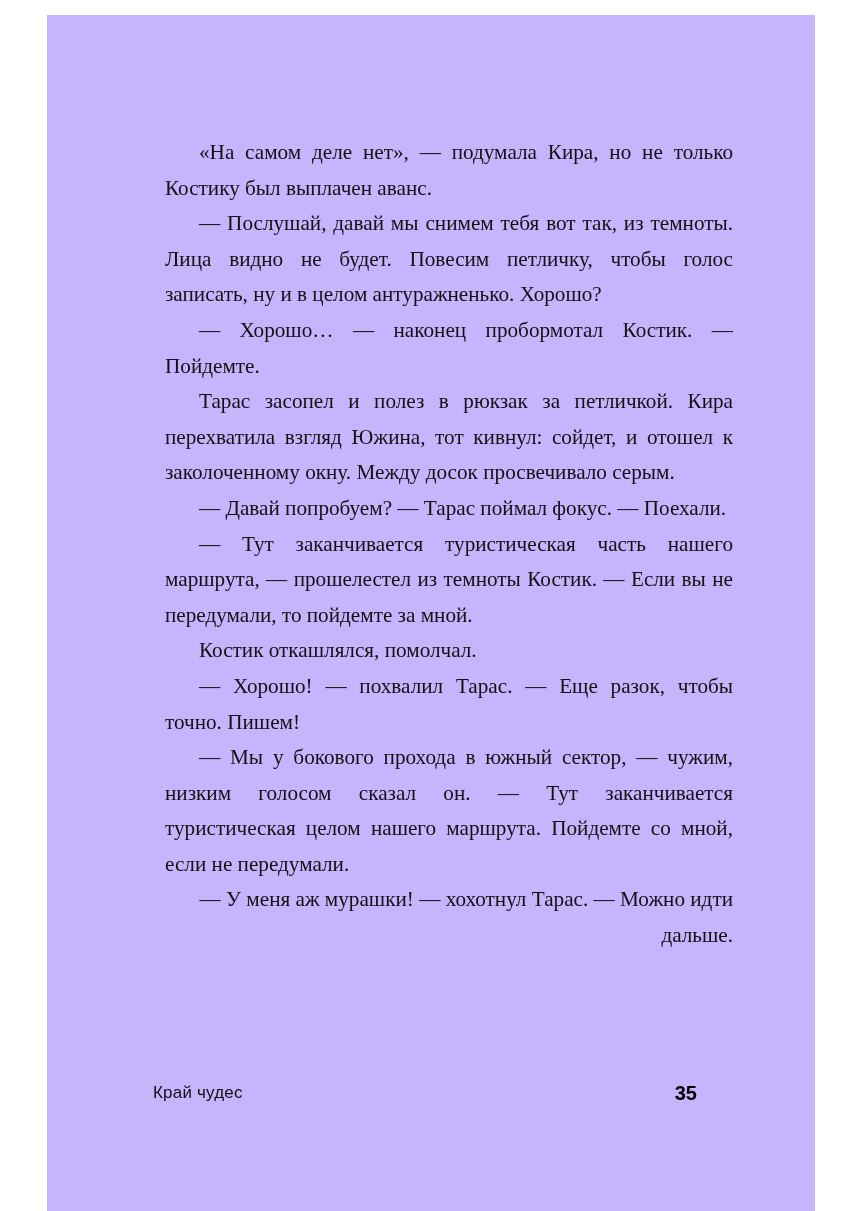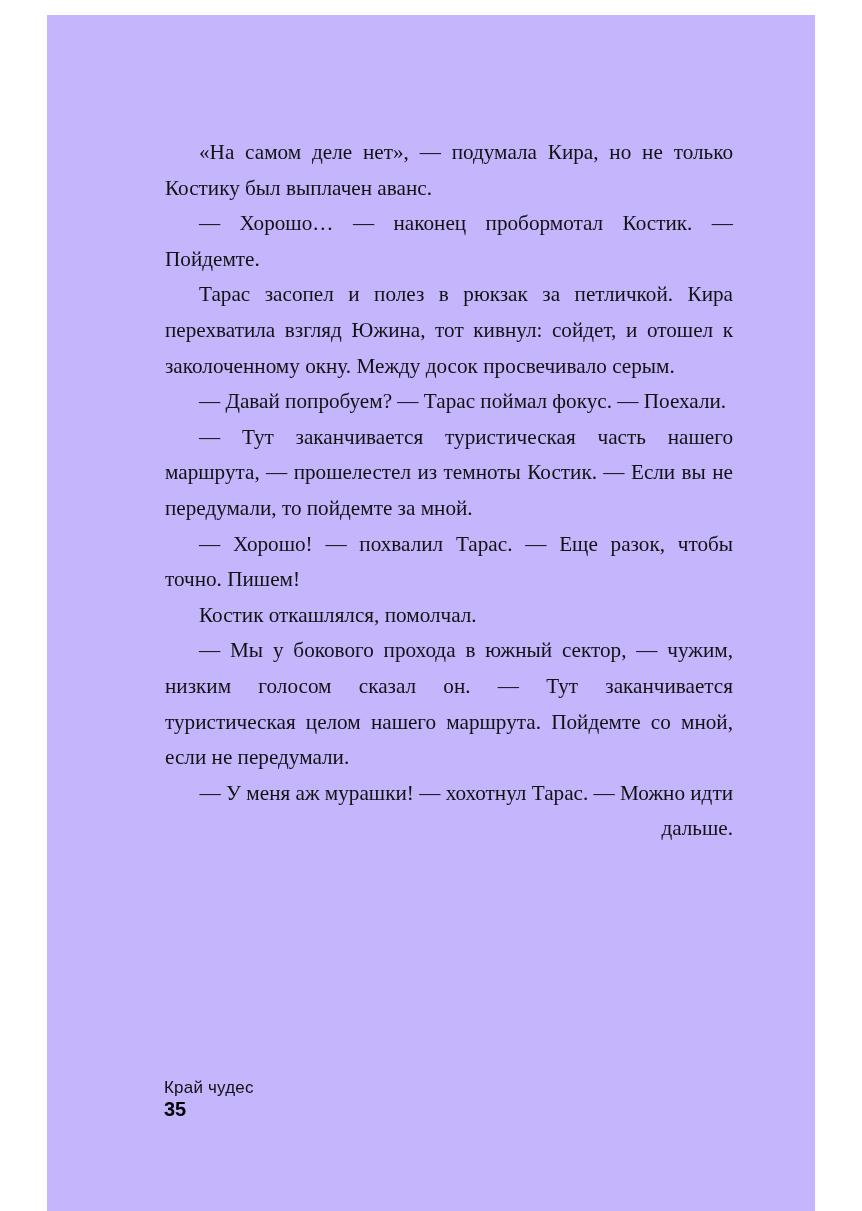--- a/index.html
+++ b/index.html
@@ -31,28 +31,27 @@
     text-indent: 34px;
     margin: 0;
     -webkit-hyphens: manual;
     hyphens: manual;
   }
   .para:last-child {
     text-align: right;
   }
   .footer {
     position: absolute;
-    left: 117px;
+    left: 106px;
     right: 118px;
     top: 1063px;
     height: 30px;
     display: flex;
-    align-items: flex-start;
+    align-items: center;
     justify-content: space-between;
-    flex-direction: column;
   }
   .footer-title {
     font-family: "Liberation Sans", "DejaVu Sans", sans-serif;
     font-size: 17px;
     color: #111111;
     letter-spacing: 0.2px;
   }
   .footer-page {
     font-family: "Liberation Sans", "DejaVu Sans", sans-serif;
     font-size: 20px;
@@ -60,26 +59,27 @@
     color: #000000;
   }
 </style>
 </head>
 <body>
 
 <div class="page">
 
   <div class="text-column">
     <p class="para">«На самом деле нет», — подумала Кира, но не только Костику был выплачен аванс.</p>
+    <p class="para">— Послушай, давай мы снимем тебя вот так, из темноты. Лица видно не будет. Повесим петличку, чтобы голос записать, ну и в целом антуражненько. Хорошо?</p>
     <p class="para">— Хорошо… — наконец пробормотал Костик. — Пойдемте.</p>
     <p class="para">Тарас засопел и полез в рюкзак за петличкой. Кира перехватила взгляд Южина, тот кивнул: сойдет, и отошел к заколоченному окну. Между досок просвечивало серым.</p>
     <p class="para">— Давай попробуем? — Тарас поймал фокус. — Поехали.</p>
     <p class="para">— Тут заканчивается туристическая часть нашего маршрута, — прошелестел из темноты Костик. — Если вы не передумали, то пойдемте за мной.</p>
+    <p class="para">Костик откашлялся, помолчал.</p>
     <p class="para">— Хорошо! — похвалил Тарас. — Еще разок, чтобы точно. Пишем!</p>
-    <p class="para">Костик откашлялся, помолчал.</p>
     <p class="para">— Мы у бокового прохода в южный сектор, — чужим, низким голосом сказал он. — Тут заканчивается туристическая целом нашего маршрута. Пойдемте со мной, если не передумали.</p>
     <p class="para">— У меня аж мурашки! — хохотнул Тарас. — Можно идти дальше.</p>
   </div>
 
   <div class="footer">
     <span class="footer-title">Край чудес</span>
     <span class="footer-page">35</span>
   </div>
 
 </div>

